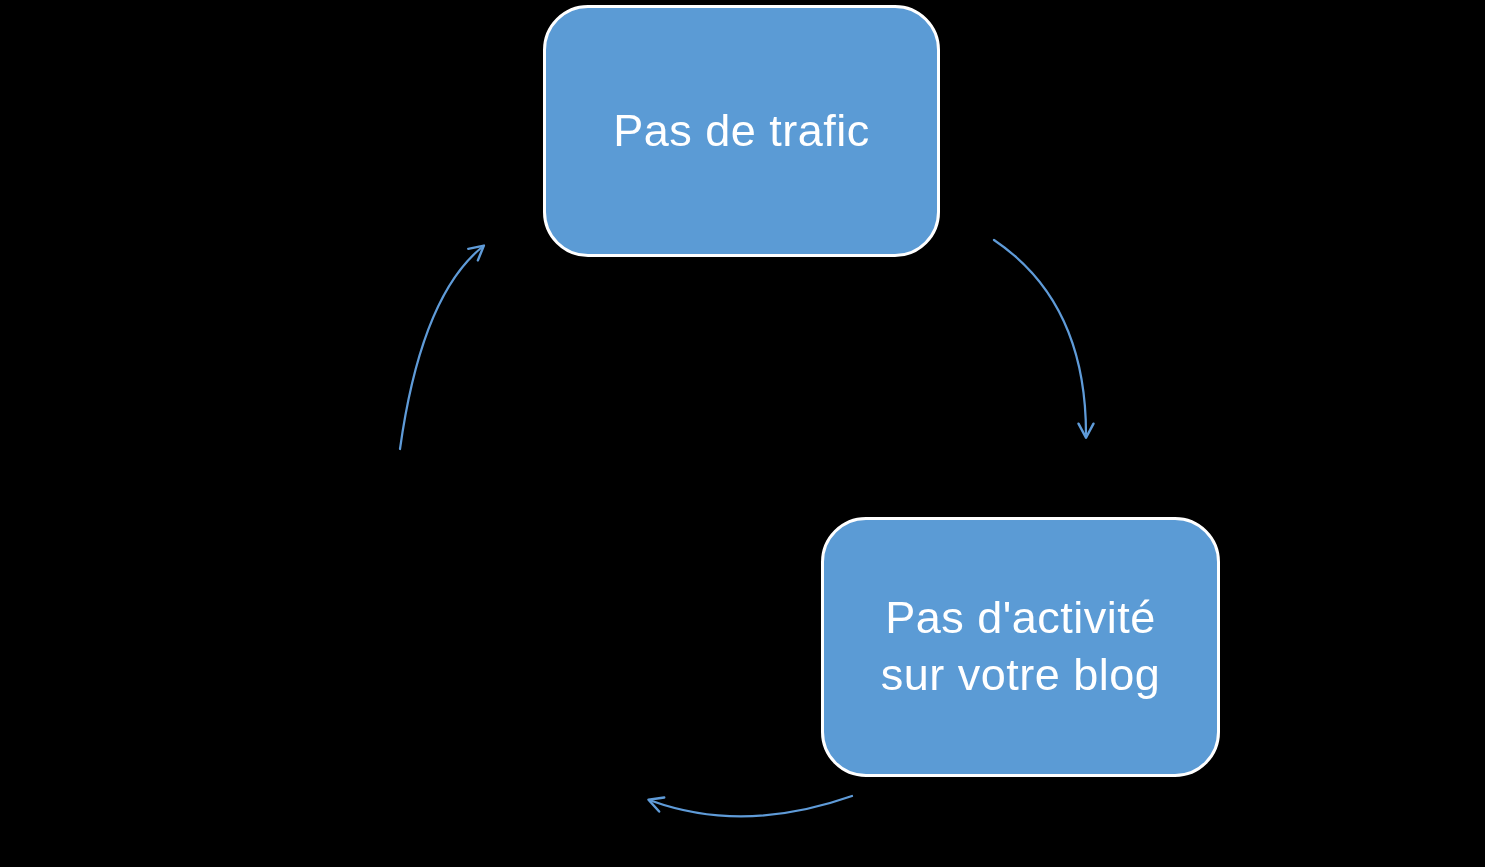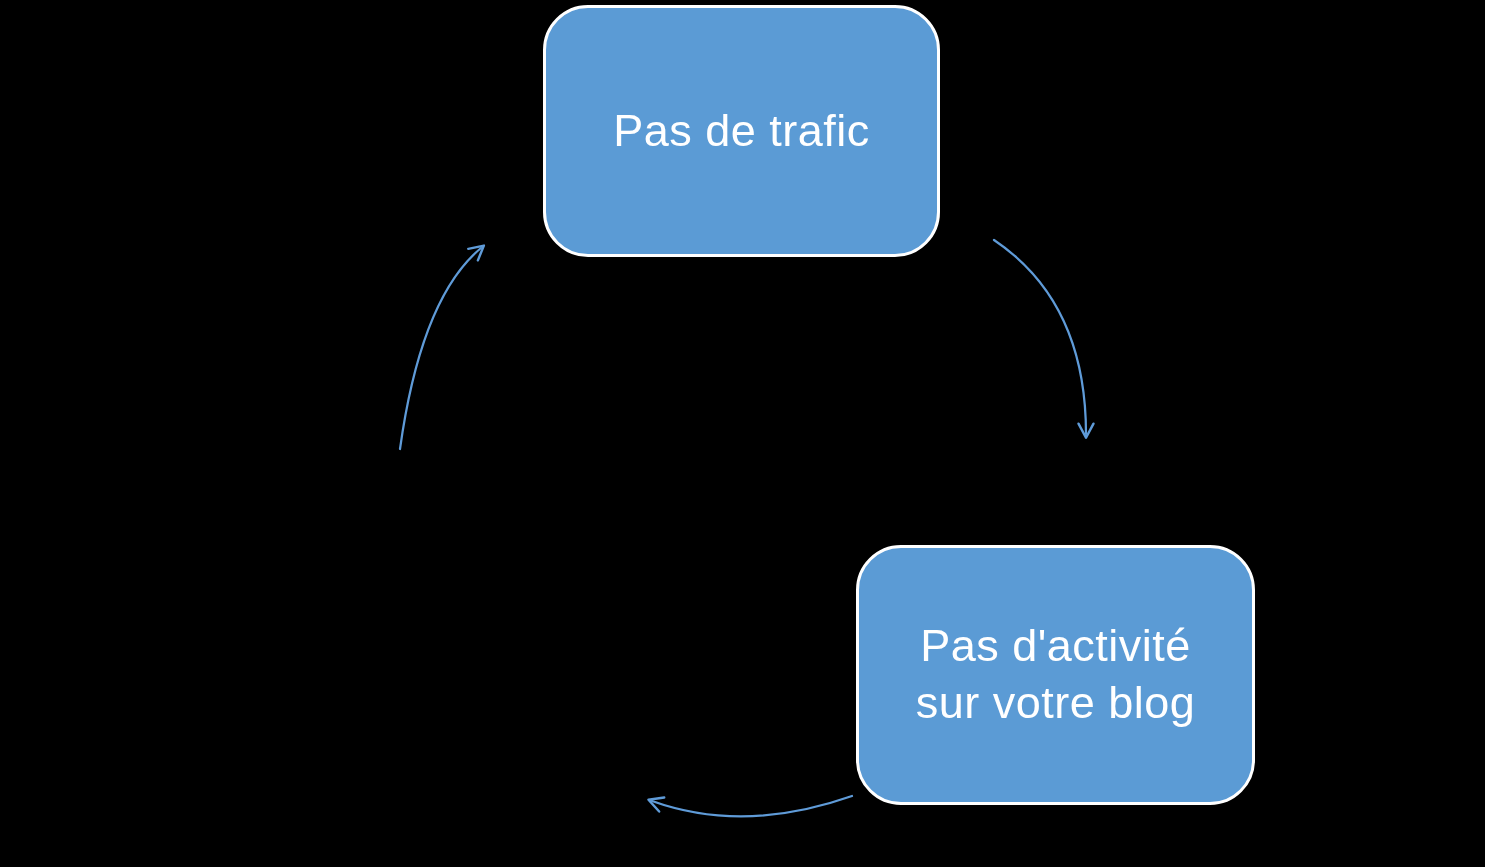--- a/index.html
+++ b/index.html
@@ -51,21 +51,21 @@
     text-align: center;
   }
   .node-label {
     color: var(--color-node-text);
     font-size: 45px;
     line-height: 1.26;
     white-space: pre-line;
     letter-spacing: 0.5px;
   }
   .node-top          { left: 543px; top: 5px;   width: 397px; height: 252px; }
-  .node-bottom-right { left: 856px; top: 517px; width: 399px; height: 260px; margin-top: 28px; }
+  .node-bottom-right { left: 821px; top: 517px; width: 399px; height: 260px; }
   .node-bottom-left  { left: 246px; top: 517px; width: 397px; height: 260px; }
 </style>
 </head>
 <body>
 
 <div class="canvas">
 
   <svg class="arrows" viewBox="0 0 1485 867" xmlns="http://www.w3.org/2000/svg" aria-hidden="true">
     <defs>
       <marker id="open-arrowhead" viewBox="0 0 12 12" refX="8" refY="6" markerWidth="10" markerHeight="10" orient="auto" markerUnits="strokeWidth">

